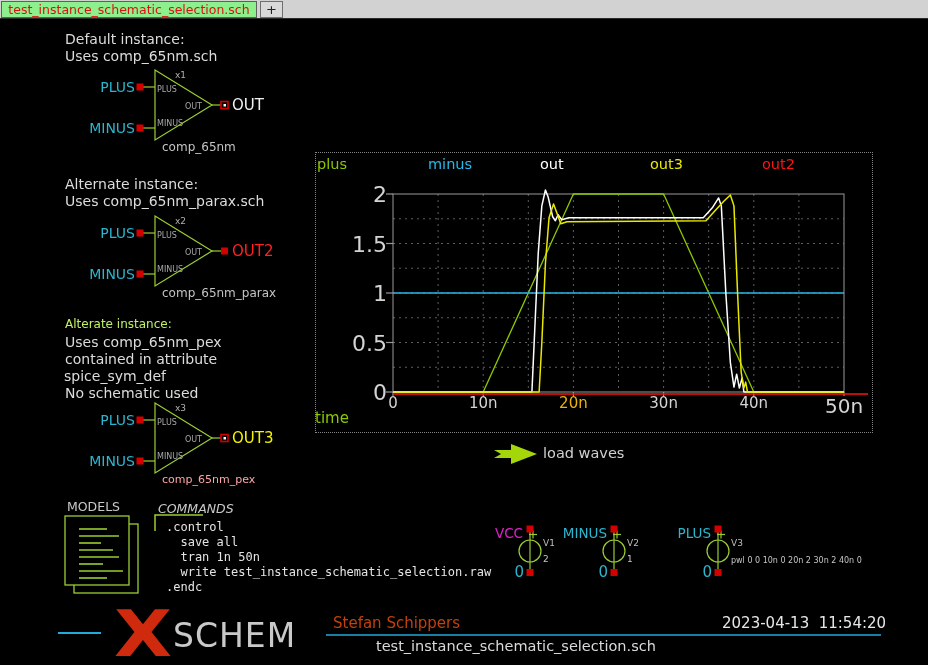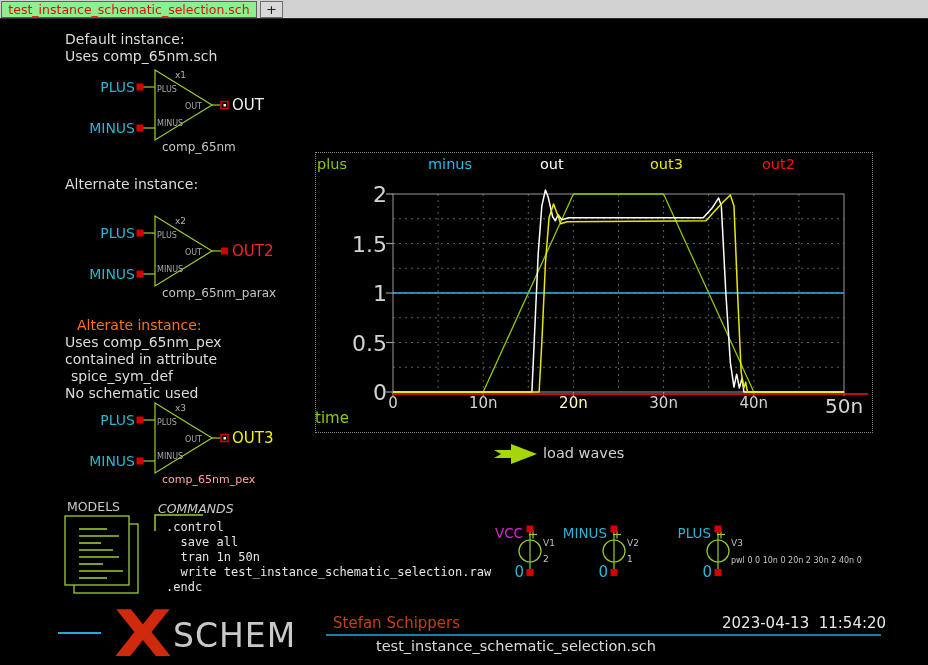--- a/index.html
+++ b/index.html
@@ -159,31 +159,32 @@
         <span class="lbl" style="left: 540px; top: 157px; font-size: 14.5px; color: rgb(255, 255, 255);">out</span>
         <span class="lbl" style="left: 650px; top: 157px; font-size: 14.5px; color: rgb(233, 233, 0);">out3</span>
         <span class="lbl" style="left: 762px; top: 157px; font-size: 14.5px; color: rgb(255, 18, 18);">out2</span>
         <span class="lbl" style="right: 541px; top: 382px; font-size: 22px; color: rgb(212, 212, 212);">0</span>
         <span class="lbl" style="right: 541px; top: 332.5px; font-size: 22px; color: rgb(212, 212, 212);">0.5</span>
         <span class="lbl" style="right: 541px; top: 283px; font-size: 22px; color: rgb(212, 212, 212);">1</span>
         <span class="lbl" style="right: 541px; top: 233.5px; font-size: 22px; color: rgb(212, 212, 212);">1.5</span>
         <span class="lbl" style="right: 541px; top: 184px; font-size: 22px; color: rgb(212, 212, 212);">2</span>
         <span class="lbl" style="left: 393px; top: 396px; font-size: 15px; color: rgb(212, 212, 212); transform: translateX(-50%);">0</span>
         <span class="lbl" style="left: 483.2px; top: 396px; font-size: 15px; color: rgb(212, 212, 212); transform: translateX(-50%);">10n</span>
-        <span class="lbl" style="left: 573.4px; top: 396px; font-size: 15px; color: #fef9c3; transform: translateX(-50%);">20n</span>
+        <span class="lbl" style="left: 573.4px; top: 396px; font-size: 15px; color: #eab308; transform: translateX(-50%);">20n</span>
         <span class="lbl" style="left: 663.6px; top: 396px; font-size: 15px; color: rgb(212, 212, 212); transform: translateX(-50%);">30n</span>
         <span class="lbl" style="left: 753.8px; top: 396px; font-size: 15px; color: rgb(212, 212, 212); transform: translateX(-50%);">40n</span>
         <span class="lbl" style="left: 844px; top: 396px; font-size: 20px; color: rgb(212, 212, 212); transform: translateX(-50%);">50n</span>
         <span class="lbl" style="left: 65px; top: 32px; font-size: 14px; color: rgb(220, 220, 220);">Default instance:</span>
         <span class="lbl" style="left: 65px; top: 49px; font-size: 14px; color: rgb(220, 220, 220);">Uses comp_65nm.sch</span>
         <span class="lbl" style="left: 65px; top: 177px; font-size: 14px; color: rgb(220, 220, 220);">Alternate instance:</span>
-        <span class="lbl" style="left: 65px; top: 318px; font-size: 14px; color: #f97316; margin-left: 12px;">Alterate instance:</span>
+        <span class="lbl" style="left: 65px; top: 194px; font-size: 14px; color: rgb(220, 220, 220);">Uses comp_65nm_parax.sch</span>
+        <span class="lbl" style="left: 65px; top: 318px; font-size: 12px; color: #bef264;">Alterate instance:</span>
         <span class="lbl" style="left: 65px; top: 335px; font-size: 14px; color: rgb(220, 220, 220);">Uses comp_65nm_pex</span>
         <span class="lbl" style="left: 65px; top: 352px; font-size: 14px; color: rgb(220, 220, 220);">contained in attribute</span>
-        <span class="lbl" style="left: 71px; top: 369px; font-size: 14px; color: rgb(220, 220, 220);">spice_sym_def</span>
+        <span class="lbl" style="left: 64px; top: 369px; font-size: 14px; color: rgb(220, 220, 220);">spice_sym_def</span>
         <span class="lbl" style="left: 65px; top: 386px; font-size: 14px; color: rgb(220, 220, 220);">No schematic used</span>
         <span class="lbl" style="right: 793px; top: 80px; font-size: 14px; color: rgb(44, 181, 207);">PLUS</span>
         <span class="lbl" style="right: 793px; top: 121px; font-size: 14px; color: rgb(44, 181, 207);">MINUS</span>
         <span class="lbl" style="left: 232px; top: 98px; font-size: 15px; color: rgb(242, 242, 242);">OUT</span>
         <span class="lbl" style="left: 175px; top: 71px; font-size: 9px; color: rgb(176, 176, 176);">x1</span>
         <span class="lbl" style="left: 157px; top: 86px; font-size: 8px; color: rgb(168, 168, 168);">PLUS</span>
         <span class="lbl" style="left: 157px; top: 120px; font-size: 8px; color: rgb(168, 168, 168);">MINUS</span>
         <span class="lbl" style="right: 726px; top: 103px; font-size: 8px; color: rgb(168, 168, 168);">OUT</span>
         <span class="lbl" style="left: 162px; top: 141px; font-size: 12px; color: rgb(196, 196, 196);">comp_65nm</span>
         <span class="lbl" style="right: 793px; top: 226px; font-size: 14px; color: rgb(44, 181, 207);">PLUS</span>

